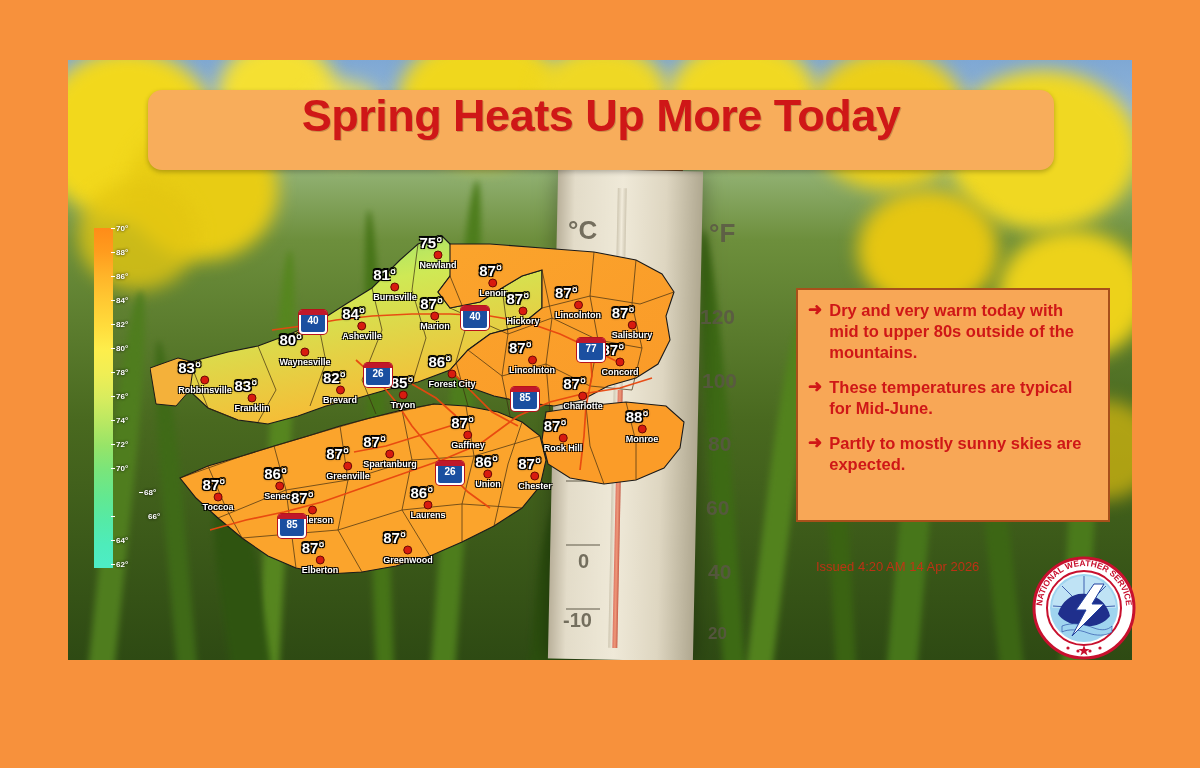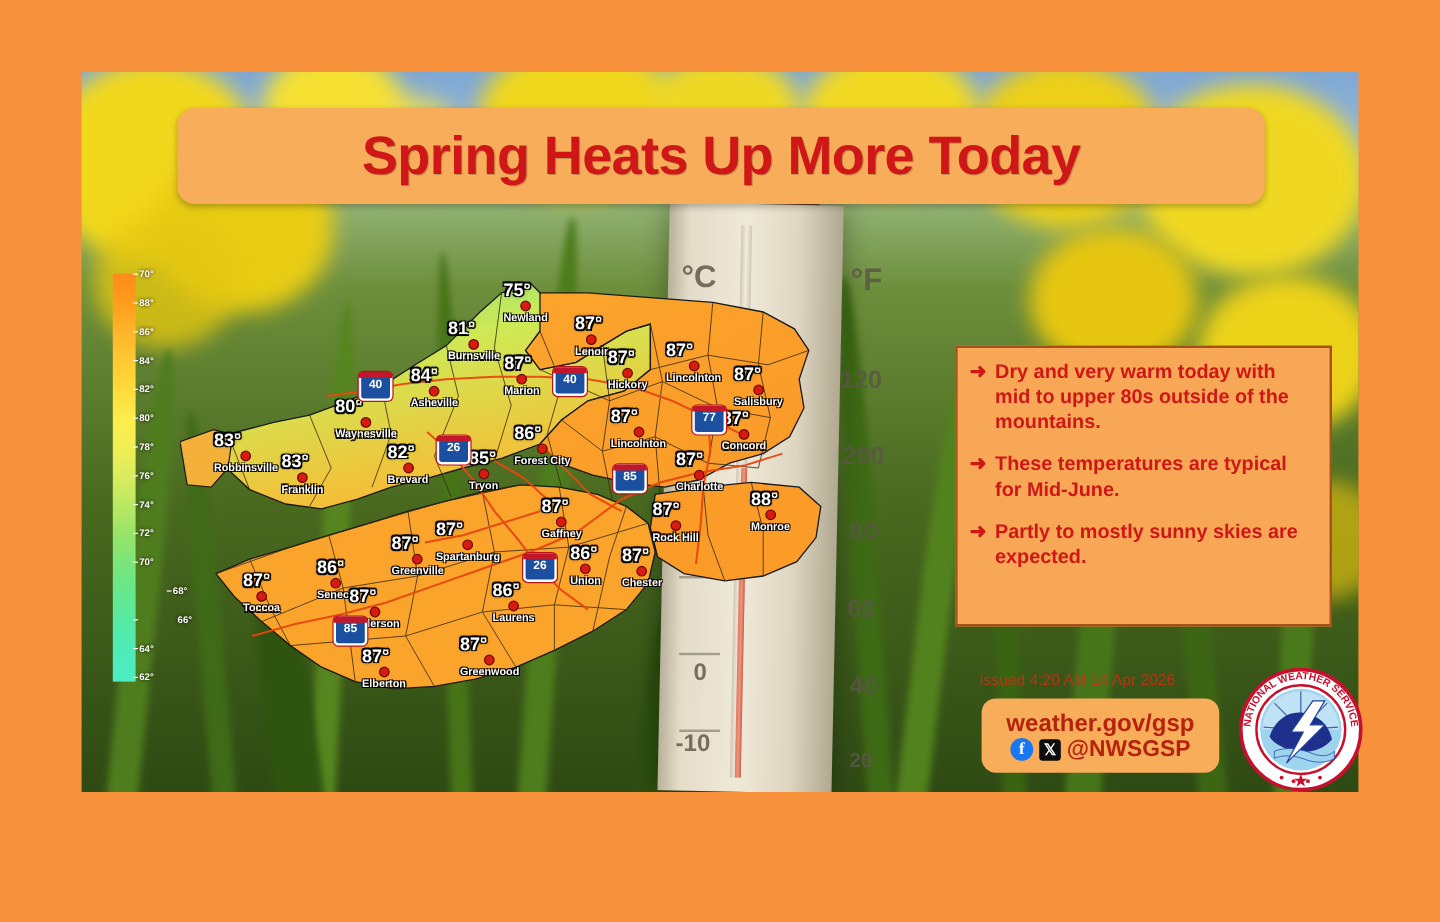--- a/index.html
+++ b/index.html
@@ -50,21 +50,21 @@
     position:absolute;color:#5b5646;font-weight:700;
     font-family:"Liberation Sans",sans-serif;
     opacity:.82;filter:blur(.3px);
   }
   .ttick{position:absolute;background:#6a6454;opacity:.55;height:2px;}
 
   
   .title-banner{
     position:absolute;left:148px;top:90px;width:906px;height:80px;
     background:#f8ad5b;border-radius:14px;
-    display:flex;align-items:center;justify-content:center;
+    display:flex;align-items:flex-start;justify-content:center;
     box-shadow:0 2px 5px rgba(0,0,0,.25);
   }
   .title-banner h1{
     margin:0;color:#cf1717;font-size:45px;font-weight:bold;
     letter-spacing:-.5px;font-family:"Liberation Sans",sans-serif;
     text-shadow:1px 1px 0 rgba(0,0,0,.18);
   }
 
   
   .cbar-wrap{position:absolute;left:78px;top:222px;width:62px;height:352px;}
@@ -223,21 +223,21 @@
 
     <div class="ttick" style="left:498px;top:228px;width:34px;"></div>
     <div class="ttick" style="left:498px;top:292px;width:34px;"></div>
     <div class="ttick" style="left:498px;top:356px;width:34px;"></div>
     <div class="ttick" style="left:498px;top:420px;width:34px;"></div>
     <div class="ttick" style="left:498px;top:484px;width:34px;"></div>
     <div class="ttick" style="left:498px;top:548px;width:34px;"></div>
     <div class="tmark" style="left:500px;top:155px;font-size:26px;">°C</div>
     <div class="tmark" style="left:641px;top:158px;font-size:26px;">°F</div>
     <div class="tmark" style="left:632px;top:245px;font-size:21px;">120</div>
-    <div class="tmark" style="left:634px;top:309px;font-size:21px;">200</div>
+    <div class="tmark" style="left:634px;top:309px;font-size:21px;">100</div>
     <div class="tmark" style="left:640px;top:372px;font-size:21px;">80</div>
     <div class="tmark" style="left:638px;top:436px;font-size:21px;">60</div>
     <div class="tmark" style="left:640px;top:500px;font-size:21px;">40</div>
     <div class="tmark" style="left:640px;top:564px;font-size:17px;">20</div>
     <div class="tmark" style="left:510px;top:490px;font-size:20px;">0</div>
     <div class="tmark" style="left:495px;top:549px;font-size:20px;">-10</div>
   </div>
 
   <div class="title-banner">
     <h1>Spring Heats Up More Today</h1>
@@ -515,28 +515,20 @@
       <span class="btext">These temperatures are typical for Mid-June.</span>
     </div>
     <div class="bullet">
       <span class="arrow">➜</span>
       <span class="btext">Partly to mostly sunny skies are expected.</span>
     </div>
   </div>
 
   <div class="issued">Issued 4:20 AM 14 Apr 2026</div>
 
-  <div class="urlbox">
-    <div class="url">weather.gov/gsp</div>
-    <div class="social">
-      <div class="fb">f</div>
-      <div class="xi">𝕏</div>
-      <div class="handle">@NWSGSP</div>
-    </div>
-  </div>
 
   <div class="nws-logo">
     <svg viewBox="0 0 104 104" width="104" height="104">
       <circle cx="52" cy="52" r="50" fill="#ffffff" stroke="#c8102e" stroke-width="3"></circle>
       <circle cx="52" cy="52" r="37" fill="#ffffff" stroke="#c8102e" stroke-width="2"></circle>
       <circle cx="52" cy="52" r="34" fill="#9fd4ef"></circle>
       <path d="M20,52 a32,32 0 0 1 64,0 z" fill="#bfe3f5"></path>
       <g stroke="#1f3f9e" stroke-width="1" opacity="0.8">
         <line x1="52" y1="20" x2="52" y2="52"></line>
         <line x1="30" y1="30" x2="52" y2="52"></line>

